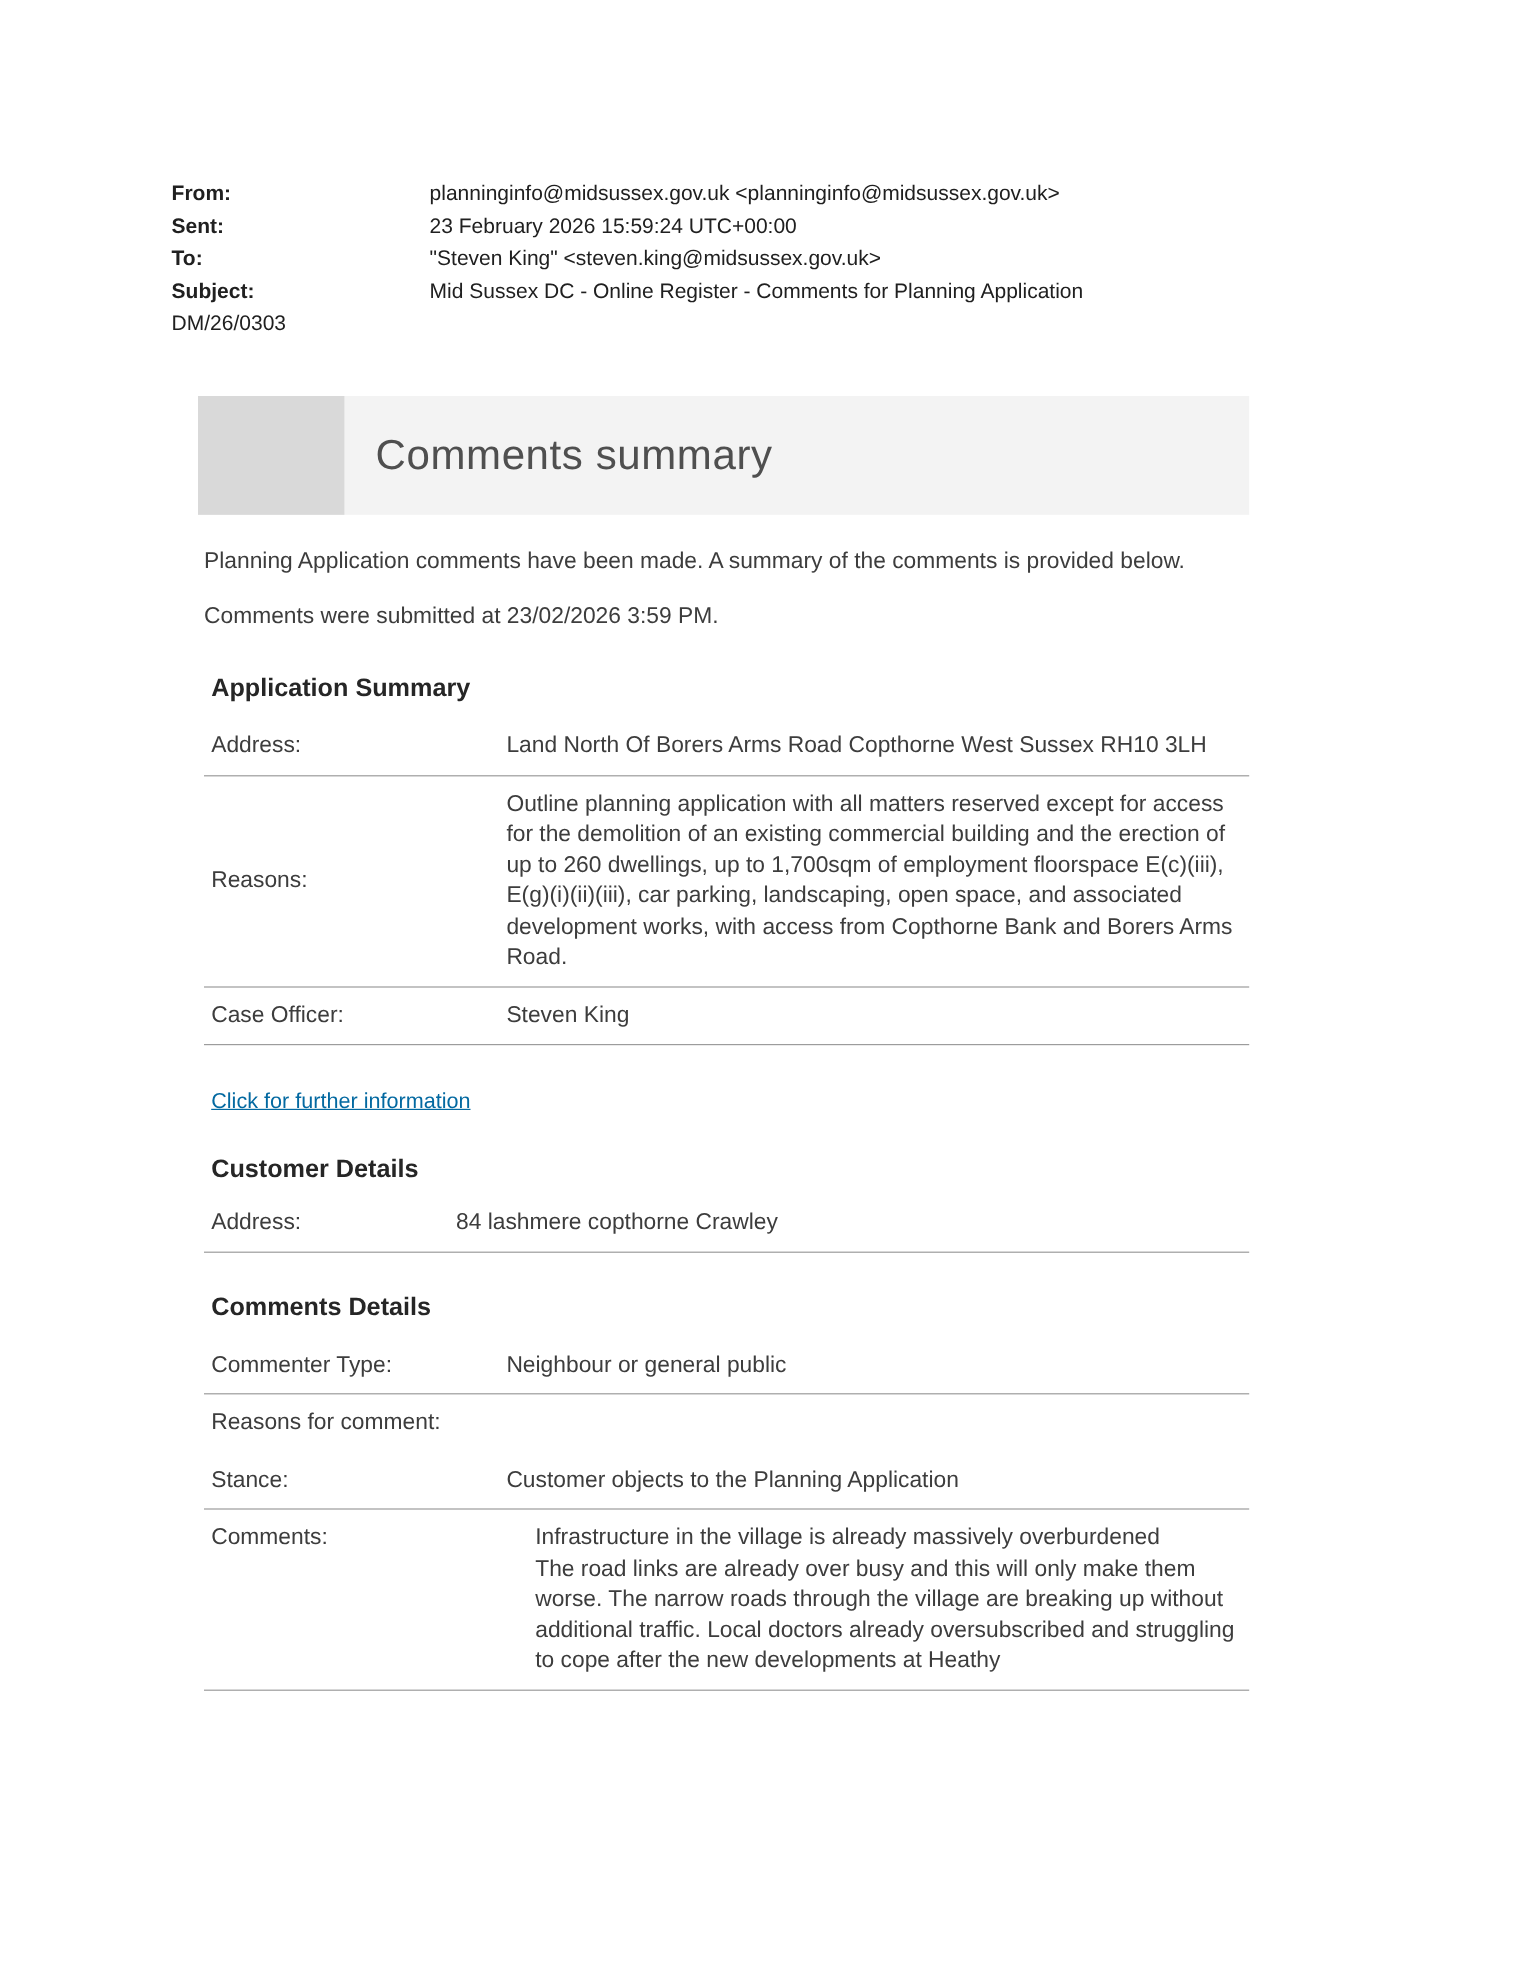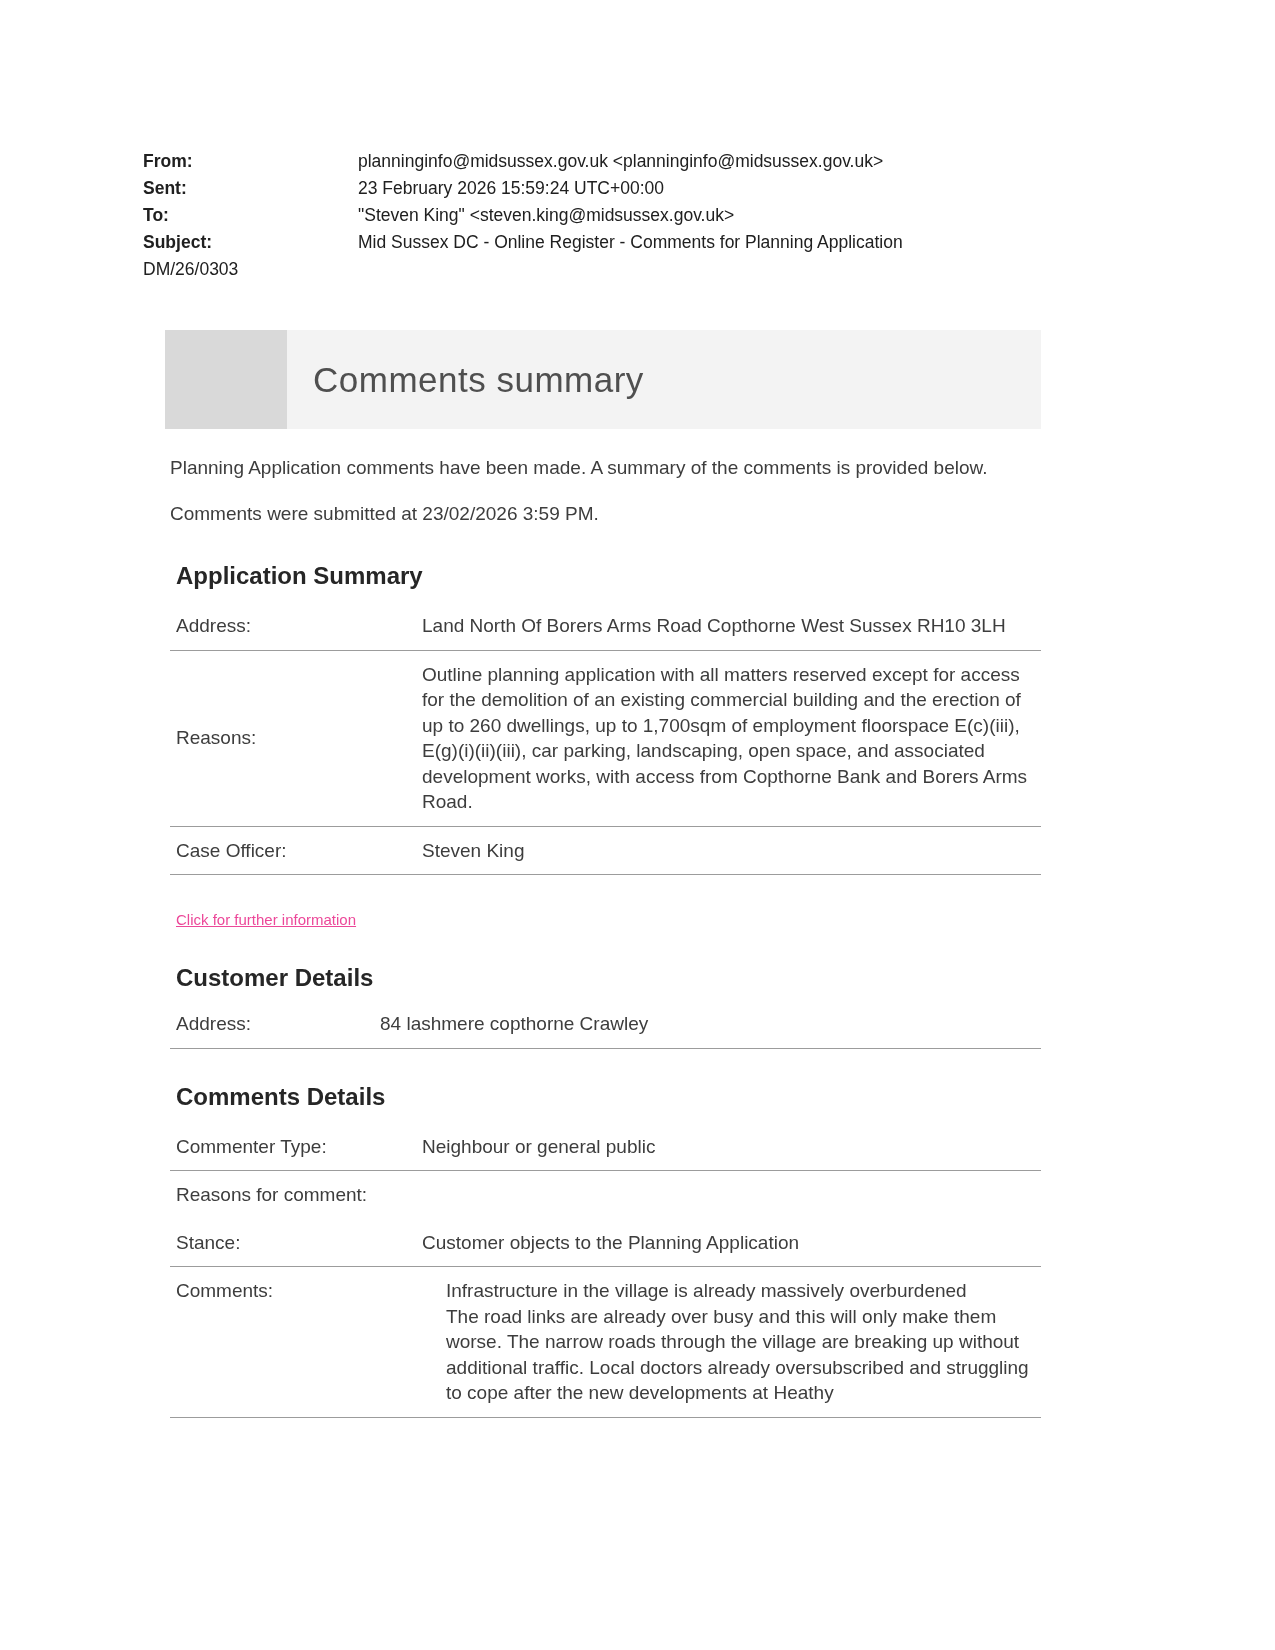--- a/index.html
+++ b/index.html
@@ -52,21 +52,21 @@
     margin-left: 170px;
     width: 871px;
     font-size: 19px;
     color: #3d3d3d;
     padding-top: 24px;
   }
   .para { line-height: 29px; }
   .para + .para { margin-top: 17px; }
 
   h2.section {
-    font-size: 24px;
+    font-size: 21px;
     font-weight: 700;
     color: #262626;
     margin: 34px 0 12px 6px;
   }
   h2.section.customer { margin-bottom: 8px; }
 
   
   .kv { width: 871px; }
   .kv-row {
     display: flex;
@@ -77,22 +77,22 @@
   .kv-row.no-border { border-bottom: none; }
   .kv-row.top { align-items: flex-start; gap: 24px; }
   .kv-label { flex: 0 0 252px; padding-left: 6px; line-height: 25.5px; }
   .kv-value { flex: 1; line-height: 25.5px; white-space: pre-line; }
   .kv.narrow-label .kv-label { flex-basis: 210px; }
 
   
   a.link {
     display: inline-block;
     margin: 36px 0 0 6px;
-    font-size: 15px;
-    color: #ec4899;
+    font-size: 18px;
+    color: #0369a1;
     text-decoration: underline;
     cursor: pointer;
   }
 </style>
 </head>
 <body>
 
 <div class="page">
 
   <div class="email-header">

